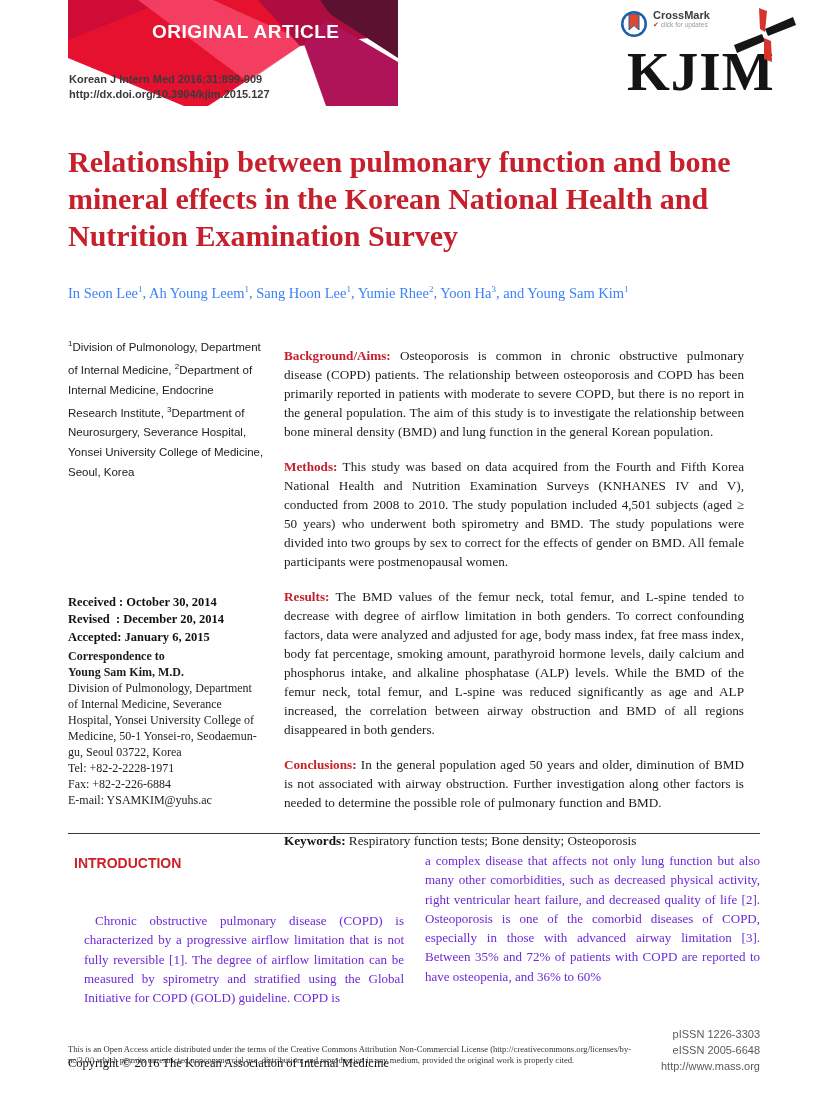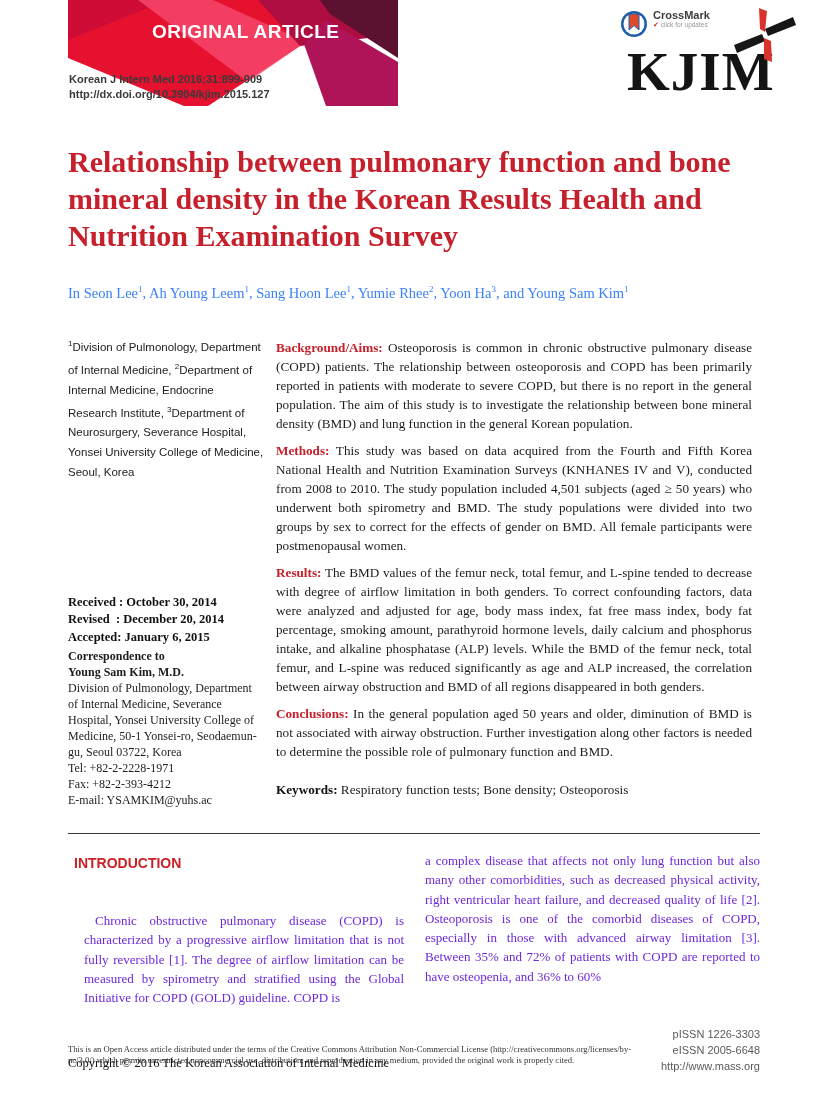--- a/index.html
+++ b/index.html
@@ -30,21 +30,21 @@
         font-family:"Liberation Sans",sans-serif;font-size:11.5px;line-height:20px;color:#222;}
   .affil sup{font-size:8px;}
   .dates{position:absolute;left:68px;top:594px;width:200px;font-size:12.5px;font-weight:bold;
         line-height:17.3px;color:#111;}
   .date-label{white-space:pre;}
   .corr{position:absolute;left:68px;top:648px;width:194px;font-size:12px;line-height:16px;color:#1c1c1c;}
   .corr .b{font-weight:bold;}
   
   .abstract{position:absolute;left:268px;top:330px;width:492px;font-size:13.2px;
         line-height:19px;text-align:justify;color:#1c1c1c;}
-  .abstract p{margin:8px;}
+  .abstract p{margin:16px;}
   .sec-label{font-weight:bold;color:#c5202b;}
   .kw{margin-top:19px !important;}
   .kw-label{font-weight:bold;color:#111;}
   
   .rule{position:absolute;left:68px;top:833px;width:692px;height:0;border-top:1.2px solid #3a3a3a;}
   .intro-head{position:absolute;left:68px;top:855px;font-family:"Liberation Sans",sans-serif;
         font-weight:bold;font-size:14px;color:#cc1f26;padding-left:6px;}
   .col{position:absolute;font-size:13px;line-height:19.3px;text-align:justify;color:#6d28d9;}
   .col-left{left:68px;top:895px;width:352px;}
   .col-left p{text-indent:11px;margin:16px;}
@@ -90,42 +90,42 @@
     </div>
   </div>
   <div class="kjim">KJIM</div>
   <svg class="pinwheel" width="62" height="54" viewBox="0 0 62 54">
     <polygon points="25,0 33,3 31,24 26,21" fill="#d6342c"></polygon>
     <polygon points="59,9 62,17 34,28 31,21" fill="#161616"></polygon>
     <polygon points="0,37 3,45 31,33 28,26" fill="#161616"></polygon>
     <polygon points="30,30 37,33 38,54 30,51" fill="#d6342c"></polygon>
   </svg>
 
-  <h1 class="title" style="margin:0;">Relationship between pulmonary function and bone mineral density in the Korean Results Health and Nutrition Examination Survey</h1>
+  <h1 class="title" style="margin:0;">Relationship between pulmonary function and bone mineral effects in the Korean National Health and Nutrition Examination Survey</h1>
 
   <div class="authors">
     <span><span></span><span>In Seon Lee</span><sup>1</sup></span><span><span>, </span><span>Ah Young Leem</span><sup>1</sup></span><span><span>, </span><span>Sang Hoon Lee</span><sup>1</sup></span><span><span>, </span><span>Yumie Rhee</span><sup>2</sup></span><span><span>, </span><span>Yoon Ha</span><sup>3</sup></span><span><span>, and </span><span>Young Sam Kim</span><sup>1</sup></span>
   </div>
 
   <div class="affil">
     <sup>1</sup><span>Division of Pulmonology, Department of Internal Medicine, </span><sup>2</sup><span>Department of Internal Medicine, Endocrine Research Institute, </span><sup>3</sup><span>Department of Neurosurgery, Severance Hospital, Yonsei University College of Medicine, Seoul, Korea</span>
   </div>
 
   <div class="dates">
     <div><span class="date-label">Received :</span><span> October 30, 2014</span></div>
     <div><span class="date-label">Revised  :</span><span> December 20, 2014</span></div>
     <div><span class="date-label">Accepted:</span><span> January 6, 2015</span></div>
   </div>
 
   <div class="corr">
     <div class="b">Correspondence to</div>
     <div class="b">Young Sam Kim, M.D.</div>
     <div>Division of Pulmonology, Department of Internal Medicine, Severance Hospital, Yonsei University College of Medicine, 50-1 Yonsei-ro, Seodaemun-gu, Seoul 03722, Korea</div>
     <div>Tel: +82-2-2228-1971</div>
-    <div>Fax: +82-2-393-4212</div>
+    <div>Fax: +82-2-226-6884</div>
     <div>E-mail: YSAMKIM@yuhs.ac</div>
   </div>
 
   <div class="abstract">
     <p><span class="sec-label">Background/Aims:</span><span> Osteoporosis is common in chronic obstructive pulmonary disease (COPD) patients. The relationship between osteoporosis and COPD has been primarily reported in patients with moderate to severe COPD, but there is no report in the general population. The aim of this study is to investigate the relationship between bone mineral density (BMD) and lung function in the general Korean population.</span></p>
     <p><span class="sec-label">Methods:</span><span> This study was based on data acquired from the Fourth and Fifth Korea National Health and Nutrition Examination Surveys (KNHANES IV and V), conducted from 2008 to 2010. The study population included 4,501 subjects (aged ≥ 50 years) who underwent both spirometry and BMD. The study populations were divided into two groups by sex to correct for the effects of gender on BMD. All female participants were postmenopausal women.</span></p>
     <p><span class="sec-label">Results:</span><span> The BMD values of the femur neck, total femur, and L-spine tended to decrease with degree of airflow limitation in both genders. To correct confounding factors, data were analyzed and adjusted for age, body mass index, fat free mass index, body fat percentage, smoking amount, parathyroid hormone levels, daily calcium and phosphorus intake, and alkaline phosphatase (ALP) levels. While the BMD of the femur neck, total femur, and L-spine was reduced significantly as age and ALP increased, the correlation between airway obstruction and BMD of all regions disappeared in both genders.</span></p>
     <p><span class="sec-label">Conclusions:</span><span> In the general population aged 50 years and older, diminution of BMD is not associated with airway obstruction. Further investigation along other factors is needed to determine the possible role of pulmonary function and BMD.</span></p>
     <p class="kw"><span class="kw-label">Keywords:</span><span> Respiratory function tests; Bone density; Osteoporosis</span></p>
   </div>

